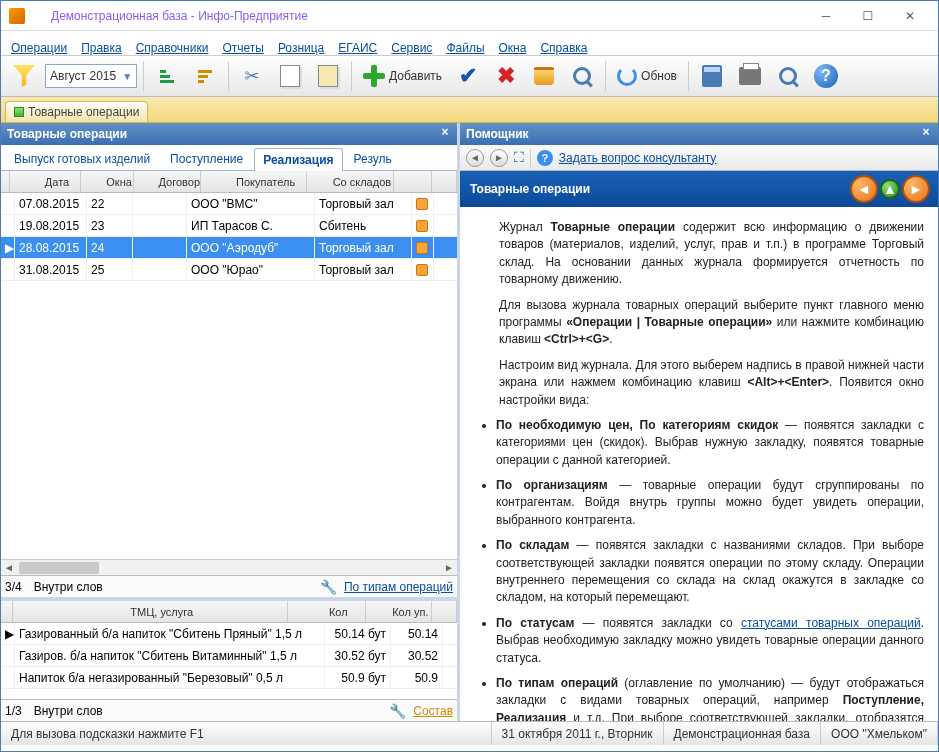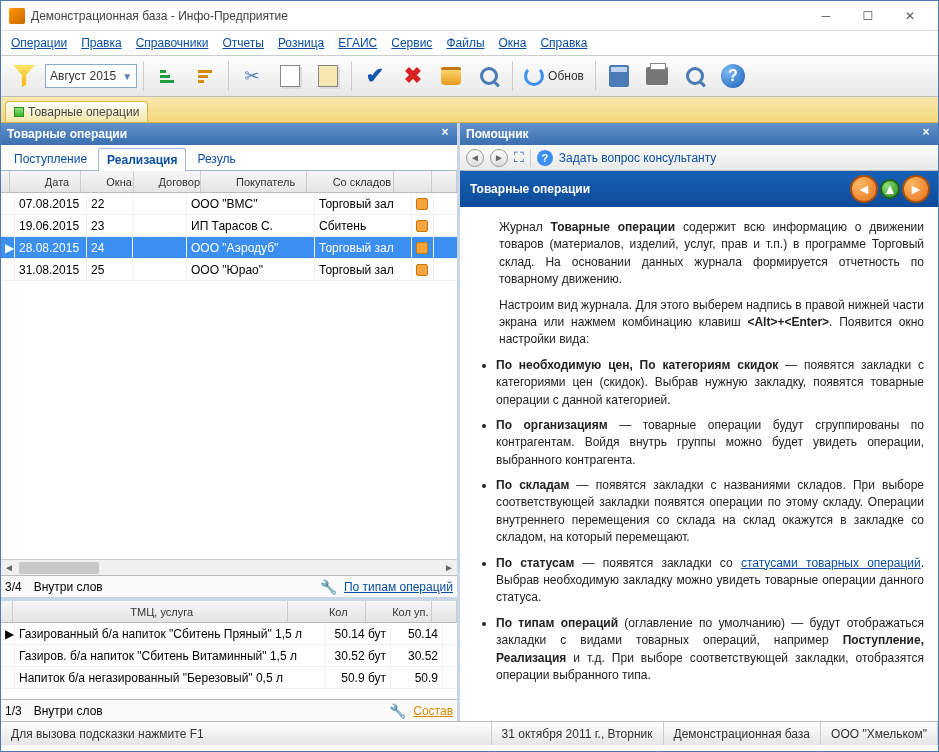--- a/index.html
+++ b/index.html
@@ -1,22 +1,22 @@
 <!DOCTYPE html>
 <html><head>
 <meta charset="utf-8">
 <style>
 * { box-sizing: border-box; margin: 0; padding: 0; font-family: Tahoma, Arial, sans-serif; font-size: 12px; }
 body { background: #fff; width: 939px; height: 752px; overflow: hidden; border: 1px solid #4a7bb5; }
 .titlebar { height: 30px; background: #fff; display: flex; align-items: center; padding: 0 8px; border-bottom: 1px solid #ddd; }
 .titlebar-icon { width: 16px; height: 16px; background: linear-gradient(135deg,#f90,#c60); border-radius: 2px; margin-right: 6px; }
-.titlebar-title { flex: 1; color: #404040; }
+.titlebar-title { flex: 1; color: #8b5cf6; margin-left: 20px; }
 .titlebar-btns { display: flex; gap: 2px; }
 .titlebar-btn { width: 40px; height: 22px; display: flex; align-items: center; justify-content: center; color: #555; cursor: pointer; }
-.menubar { height: 24px; display: flex; align-items: center; padding: 0 10px; gap: 14px; background: #fff; }
+.menubar { height: 24px; display: flex; align-items: flex-end; padding: 0 10px; gap: 14px; background: #fff; }
 .menubar span { color: #0a4fa0; cursor: pointer; }
 .menubar span u { text-decoration: underline; }
 .toolbar { height: 42px; background: linear-gradient(#fefefe,#e8e8e8); border-top: 1px solid #ccc; border-bottom: 1px solid #bbb; display: flex; align-items: center; padding: 0 6px; gap: 4px; }
 .tb-btn { height: 34px; min-width: 34px; border: 1px solid transparent; border-radius: 3px; display: flex; align-items: center; justify-content: center; cursor: pointer; padding: 0 4px; gap: 4px; }
 .tb-sep { width: 1px; height: 30px; background: #ccc; margin: 0 2px; }
 .tb-select { height: 24px; border: 1px solid #8aa8d0; padding: 0 4px; display: flex; align-items: center; background: #fff; color: #333; gap: 6px; }
 .tb-select .dd { color: #5a7fb3; font-size: 10px; }
 .tb-label { color: #333; }
 .tabstrip { height: 26px; background: linear-gradient(#fae9b0,#f3d77a); border-bottom: 1px solid #d4b64c; display: flex; align-items: flex-end; padding-left: 4px; }
 .tabstrip .tab { background: linear-gradient(#fff,#f4e5a5); border: 1px solid #d4b64c; border-bottom: none; border-radius: 4px 4px 0 0; padding: 3px 8px; display: flex; align-items: center; gap: 4px; font-size: 11px; color: #444; }
@@ -40,21 +40,21 @@
 .grid-status { height: 22px; display: flex; align-items: center; border-top: 1px solid #bbb; background: #fafafa; padding: 0 4px; gap: 12px; font-size: 11px; }
 .grid-status .link { color: #0a4fa0; text-decoration: underline; cursor: pointer; }
 .grid-status .right { margin-left: auto; display: flex; align-items: center; gap: 6px; }
 .splitter-h { height: 4px; background: #c9d6e8; cursor: row-resize; }
 .detail { height: 120px; display: flex; flex-direction: column; }
 .scroll-h { height: 16px; background: #f0f0f0; border-top: 1px solid #ccc; display: flex; align-items: center; }
 .scroll-h .thumb { height: 12px; background: #c9c9c9; border-radius: 2px; }
 .scroll-h .arrow { width: 16px; text-align: center; color: #666; font-size: 10px; }
 .helper-toolbar { height: 26px; background: linear-gradient(#fbfbfb,#e9e9e9); display: flex; align-items: center; padding: 0 6px; gap: 6px; border-bottom: 1px solid #bbb; }
 .nav-circle { width: 18px; height: 18px; border-radius: 50%; border: 1px solid #999; background: linear-gradient(#fff,#ddd); display: flex; align-items: center; justify-content: center; font-size: 10px; color: #666; cursor: pointer; }
-.helper-link { color: #0a4fa0; cursor: pointer; }
+.helper-link { color: #0a4fa0; text-decoration: underline; cursor: pointer; }
 .q-icon { width: 16px; height: 16px; border-radius: 50%; background: #3a8ff0; color: #fff; display: flex; align-items: center; justify-content: center; font-weight: bold; font-size: 11px; }
 .helper-title { height: 36px; background: linear-gradient(#1861b7,#0d4a98); color: #fff; font-weight: bold; font-size: 16px; display: flex; align-items: center; padding: 0 10px; position: relative; }
 .nav-balls { position: absolute; right: 8px; display: flex; gap: 2px; }
 .ball { width: 28px; height: 28px; border-radius: 50%; display: flex; align-items: center; justify-content: center; color: #fff; font-size: 14px; cursor: pointer; }
 .ball.orange { background: radial-gradient(circle at 30% 30%,#ffb766,#e6731a); border: 2px solid #a84f0a; }
 .ball.green { background: radial-gradient(circle at 30% 30%,#8de07a,#2a8c1a); border: 2px solid #1e6612; width: 20px; height: 20px; align-self: center; }
 .helper-body { flex: 1; padding: 12px 14px; overflow-y: auto; font-size: 12px; line-height: 1.45; color: #222; }
 .helper-body p { margin-bottom: 8px; text-align: justify; margin-left: 25px; }
 .helper-body b { font-weight: bold; }
 .helper-body ul { list-style: disc; padding-left: 22px; }
@@ -141,20 +141,24 @@
       <span class="ico-cut">✂</span>
     </div>
   <div class="tb-btn">
       <div class="ico-copy"></div>
     </div>
   <div class="tb-btn">
       <div class="ico-paste" style="background:#f7e7b0"></div>
     </div>
   <div class="tb-sep"></div>
   <div class="tb-btn">
+      <div class="ico-plus"></div>
+      <span class="tb-label">Добавить</span>
+    </div>
+  <div class="tb-btn">
       <span class="ico-check">✔</span>
     </div>
   <div class="tb-btn">
       <span class="ico-x">✖</span>
     </div>
   <div class="tb-btn">
       <div class="ico-trash"></div>
     </div>
   <div class="tb-btn">
       <div class="ico-lens"></div>
@@ -187,20 +191,21 @@
 </div>
 
 <div class="workspace">
 
   <div class="pane-left">
     <div class="pane-header">
       <span>Товарные операции</span>
       <span class="close">×</span>
     </div>
     <div class="subtabs">
+      <div class="subtab">Выпуск готовых изделий</div>
       <div class="subtab">Поступление</div>
       <div class="subtab active">Реализация</div>
       <div class="subtab">Резуль</div>
     </div>
 
     <div class="grid" style="flex:1">
       <div class="grid-head">
         <div class="gh" style="width:14px"></div>
         <div class="gh" style="width:72px">Дата</div>
         <div class="gh" style="width:46px">Окна</div>
@@ -217,21 +222,21 @@
             <div class="gc" style="width:46px">22</div>
             <div class="gc" style="width:54px"></div>
             <div class="gc" style="width:128px">ООО "ВМС"</div>
             <div class="gc" style="width:97px">Торговый зал</div>
             <div class="gc" style="width:22px">
               <span class="rowicon"></span>
             </div>
           </div>
           <div class="gr">
             <div class="gc" style="width:14px"></div>
-            <div class="gc" style="width:72px">19.06.2015</div>
+            <div class="gc" style="width:72px">19.08.2015</div>
             <div class="gc" style="width:46px">23</div>
             <div class="gc" style="width:54px"></div>
             <div class="gc" style="width:128px">ИП Тарасов С.</div>
             <div class="gc" style="width:97px">Сбитень</div>
             <div class="gc" style="width:22px">
               <span class="rowicon"></span>
             </div>
           </div>
           <div class="gr sel">
             <div class="gc" style="width:14px">
@@ -330,20 +335,21 @@
     <div class="helper-title">
       <span>Товарные операции</span>
       <div class="nav-balls">
         <div class="ball orange">◄</div>
         <div class="ball green">▲</div>
         <div class="ball orange">►</div>
       </div>
     </div>
     <div class="helper-body">
       <p><span>Журнал </span><b>Товарные операции</b><span> содержит всю информацию о движении товаров (материалов, изделий, услуг, прав и т.п.) в программе Торговый склад. На основании данных журнала формируется отчетность по товарному движению.</span></p>
+      <p><span>Для вызова журнала товарных операций выберите пункт главного меню программы </span><b>«Операции | Товарные операции»</b><span> или нажмите комбинацию клавиш </span><b>&lt;Ctrl&gt;+&lt;G&gt;</b><span>.</span></p>
       <p><span>Настроим вид журнала. Для этого выберем надпись в правой нижней части экрана или нажмем комбинацию клавиш </span><b>&lt;Alt&gt;+&lt;Enter&gt;</b><span>. Появится окно настройки вида:</span></p>
       <ul id="helper-bullets">
           <li><b>По необходимую цен, По категориям скидок</b> — появятся закладки с категориями цен (скидок). Выбрав нужную закладку, появятся товарные операции с данной категорией.</li>
           <li><b>По организациям</b> — товарные операции будут сгруппированы по контрагентам. Войдя внутрь группы можно будет увидеть операции, выбранного контрагента.</li>
           <li><b>По складам</b> — появятся закладки с названиями складов. При выборе соответствующей закладки появятся операции по этому складу. Операции внутреннего перемещения со склада на склад окажутся в закладке со складом, на который перемещают.</li>
           <li><b>По статусам</b> — появятся закладки со <a href="#">статусами товарных операций</a>. Выбрав необходимую закладку можно увидеть товарные операции данного статуса.</li>
           <li><b>По типам операций</b> (оглавление по умолчанию) — будут отображаться закладки с видами товарных операций, например <b>Поступление, Реализация</b> и т.д. При выборе соответствующей закладки, отобразятся операции выбранного типа.</li>
         </ul>
     </div>
   </div>

